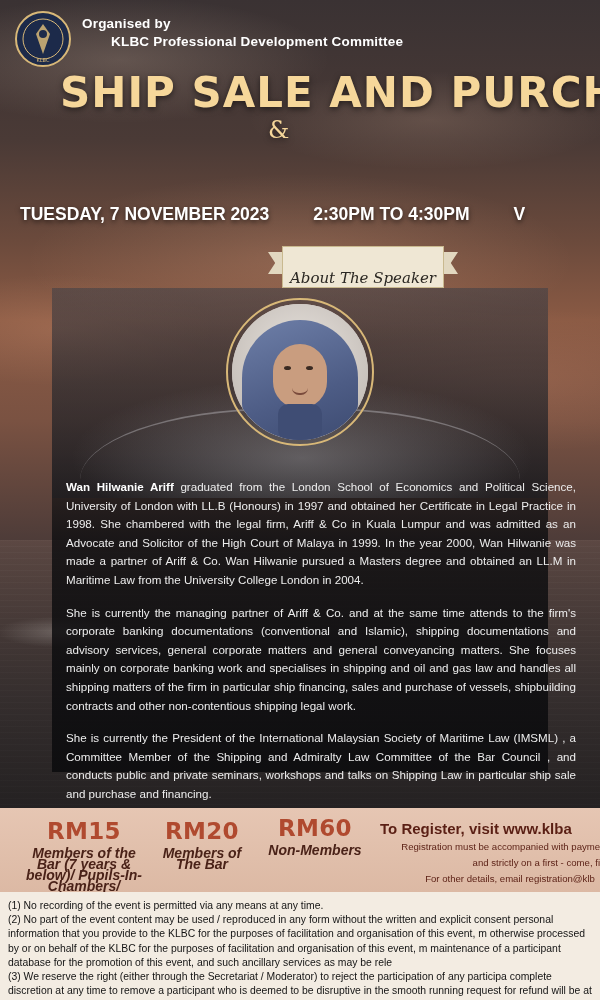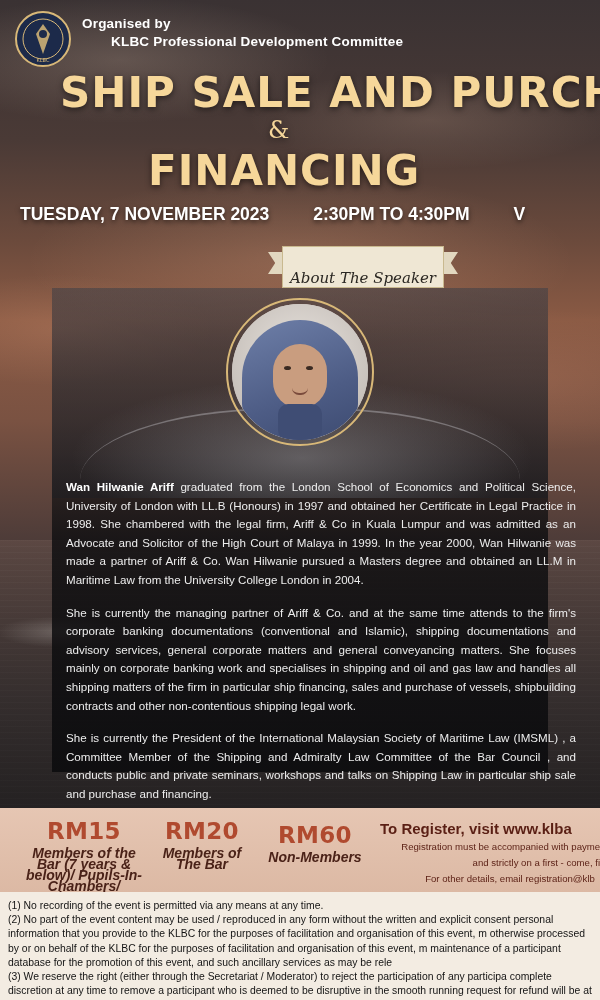--- a/index.html
+++ b/index.html
@@ -162,21 +162,21 @@
   .price {
     position: absolute; text-align: center; color: #7a2f22;
   }
   .price .amt {
     font-size: 23px; font-weight: 800; color: #b04a2f; letter-spacing:.3px;
     font-family:"DejaVu Sans", sans-serif;
   }
   .price .sub { font-size: 14px; line-height: 11px; font-weight:700; font-style: italic; color:#4a2218; margin-top:4px;}
   .p1 { left: 22px; top: 10px; width: 124px; }
   .p2 { left: 150px; top: 10px; width: 104px; }
-  .p3 { left: 262px; top: 14px; width: 106px; }
+  .p3 { left: 262px; top: 7px; width: 106px; }
   .reg {
     position: absolute; left: 380px; top: 12px; width: 260px; color:#5a1f14;
   }
   .reg .head { font-size: 15px; font-weight: 800; white-space: nowrap; }
   .reg .l { font-size: 9.6px; line-height: 13px; text-align: center; margin-top:3px;}
   .reg .l.r2 { text-align: right; }
   .reg .l.r3 { text-align: center; }
 
   
   .terms {
@@ -206,21 +206,20 @@
     </svg>
   </div>
 
   <div class="org-block">
     <div class="org-line1">Organised by</div>
     <div class="org-line2">KLBC Professional Development Committee</div>
   </div>
 
   <div class="title1">SHIP SALE AND PURCHASE</div>
   <div class="amp">&amp;</div>
-  <div class="title2">FINANCING</div>
 
   <div class="meta">
     <span class="date">TUESDAY, 7 NOVEMBER 2023</span><span class="time">2:30PM TO 4:30PM</span><span class="venue">V</span>
   </div>
 
   <div class="ribbon">
     <div class="tail-l"></div>
     <div class="tail-r"></div>
     <div class="plate">
       <span>About The Speaker</span>

